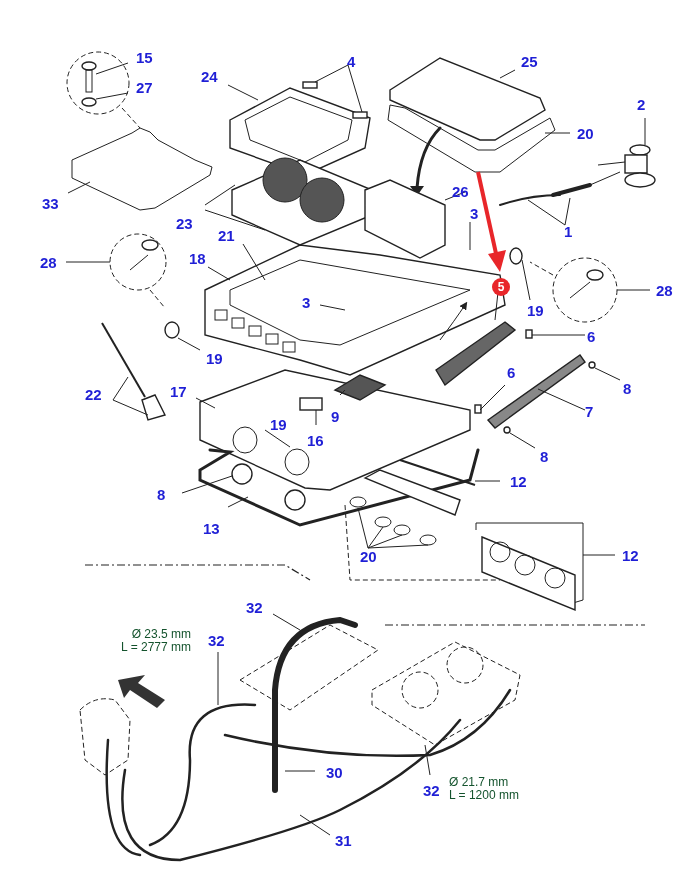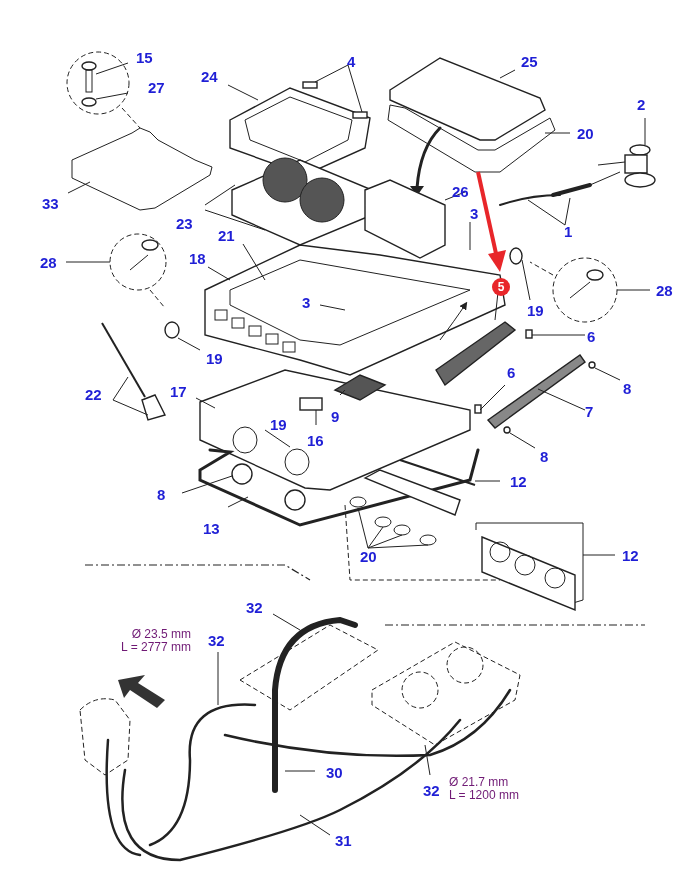--- a/index.html
+++ b/index.html
@@ -1,19 +1,19 @@
 <!DOCTYPE html>
 <html><head>
 <meta charset="utf-8">
 <style>
   html, body { margin:0; padding:0; background:#ffffff; }
   body { width:689px; height:873px; position:relative; overflow:hidden; font-family:"Liberation Sans", sans-serif; }
   #diagram { position:absolute; left:0; top:0; width:689px; height:778px; }
   .lbl { position:absolute; color:#1f1fd6; font-weight:bold; font-size:15px; line-height:15px; white-space:nowrap; }
-  .dim { position:absolute; color:#701a75; font-size:12px; line-height:13px; white-space:nowrap; }
+  .dim { position:absolute; color:#14532d; font-size:12px; line-height:13px; white-space:nowrap; }
   .badge { position:absolute; width:18px; height:18px; border-radius:50%; background:#e8262a; color:#fff; font-weight:bold; font-size:12px; line-height:18px; text-align:center; }
   svg .ln { stroke:#222; stroke-width:1; fill:none; }
   svg .pt { stroke:#222; stroke-width:1.4; fill:#fff; }
   svg .thick { stroke:#222; stroke-width:4; fill:none; stroke-linecap:round; }
   svg .dash { stroke:#222; stroke-width:1; fill:none; stroke-dasharray:5 3; }
   svg .dashdot { stroke:#222; stroke-width:1.2; fill:none; stroke-dasharray:8 3 2 3; }
 </style>
 </head>
 <body>
 
@@ -227,21 +227,21 @@
     </g>
     <defs>
       <marker id="ah" markerWidth="8" markerHeight="8" refX="4" refY="4" orient="auto">
           <path d="M0,0 L8,4 L0,8 Z" fill="#222"></path>
         </marker>
     </defs>
   </svg>
 
   
   <span class="lbl" style="left:136px;top:50px">15</span>
-  <span class="lbl" style="left:148px;top:80px">27</span>
+  <span class="lbl" style="left:136px;top:80px">27</span>
   <span class="lbl" style="left:201px;top:69px">24</span>
   <span class="lbl" style="left:347px;top:54px">4</span>
   <span class="lbl" style="left:521px;top:54px">25</span>
   <span class="lbl" style="left:577px;top:126px">20</span>
   <span class="lbl" style="left:637px;top:97px">2</span>
   <span class="lbl" style="left:42px;top:196px">33</span>
   <span class="lbl" style="left:176px;top:216px">23</span>
   <span class="lbl" style="left:452px;top:184px">26</span>
   <span class="lbl" style="left:470px;top:206px">3</span>
   <span class="lbl" style="left:564px;top:224px">1</span>

